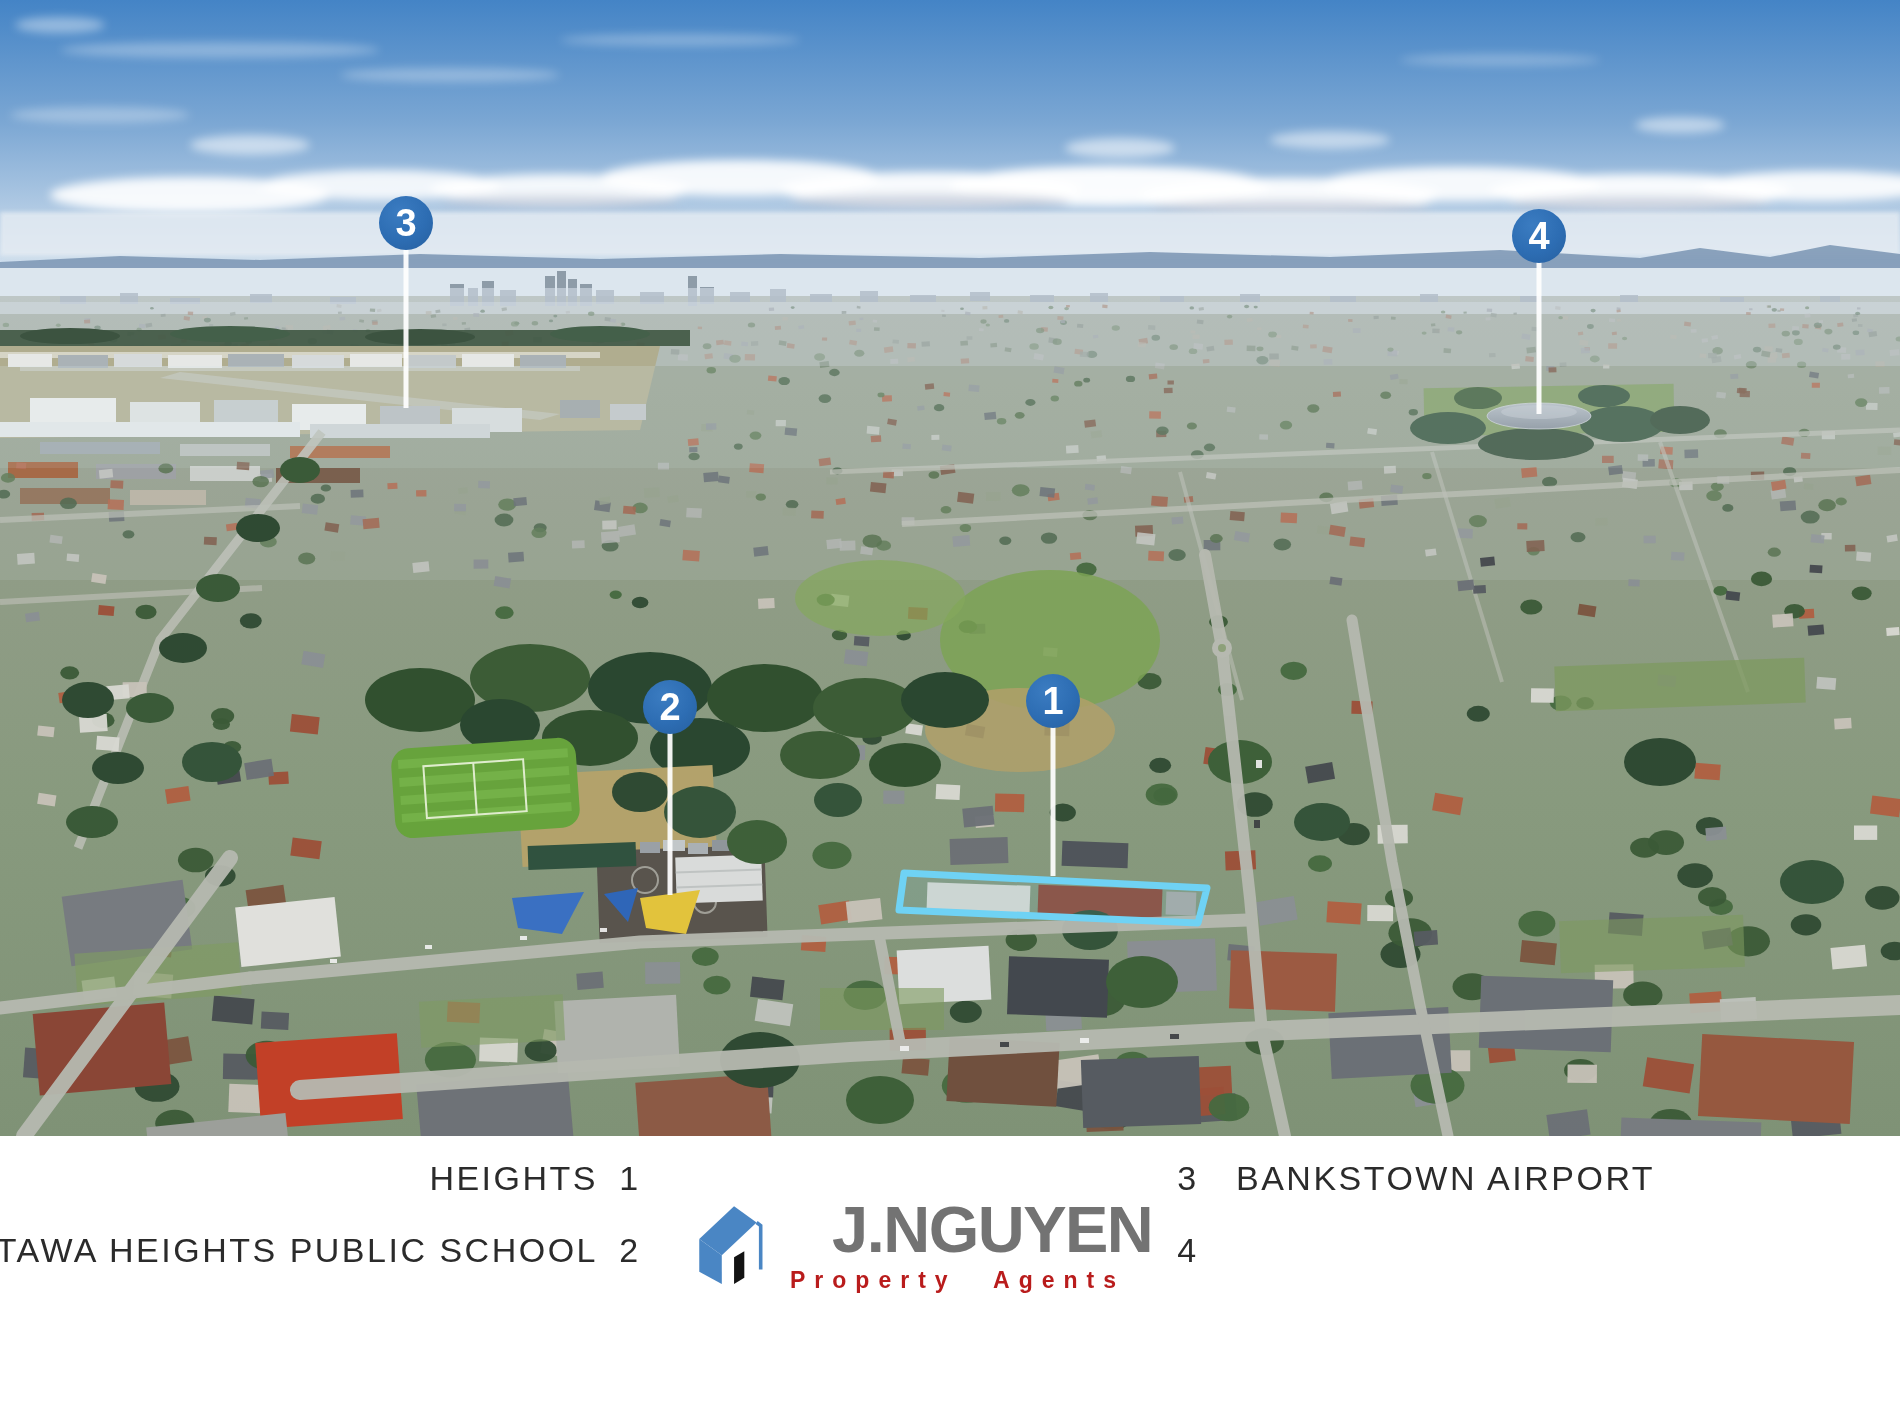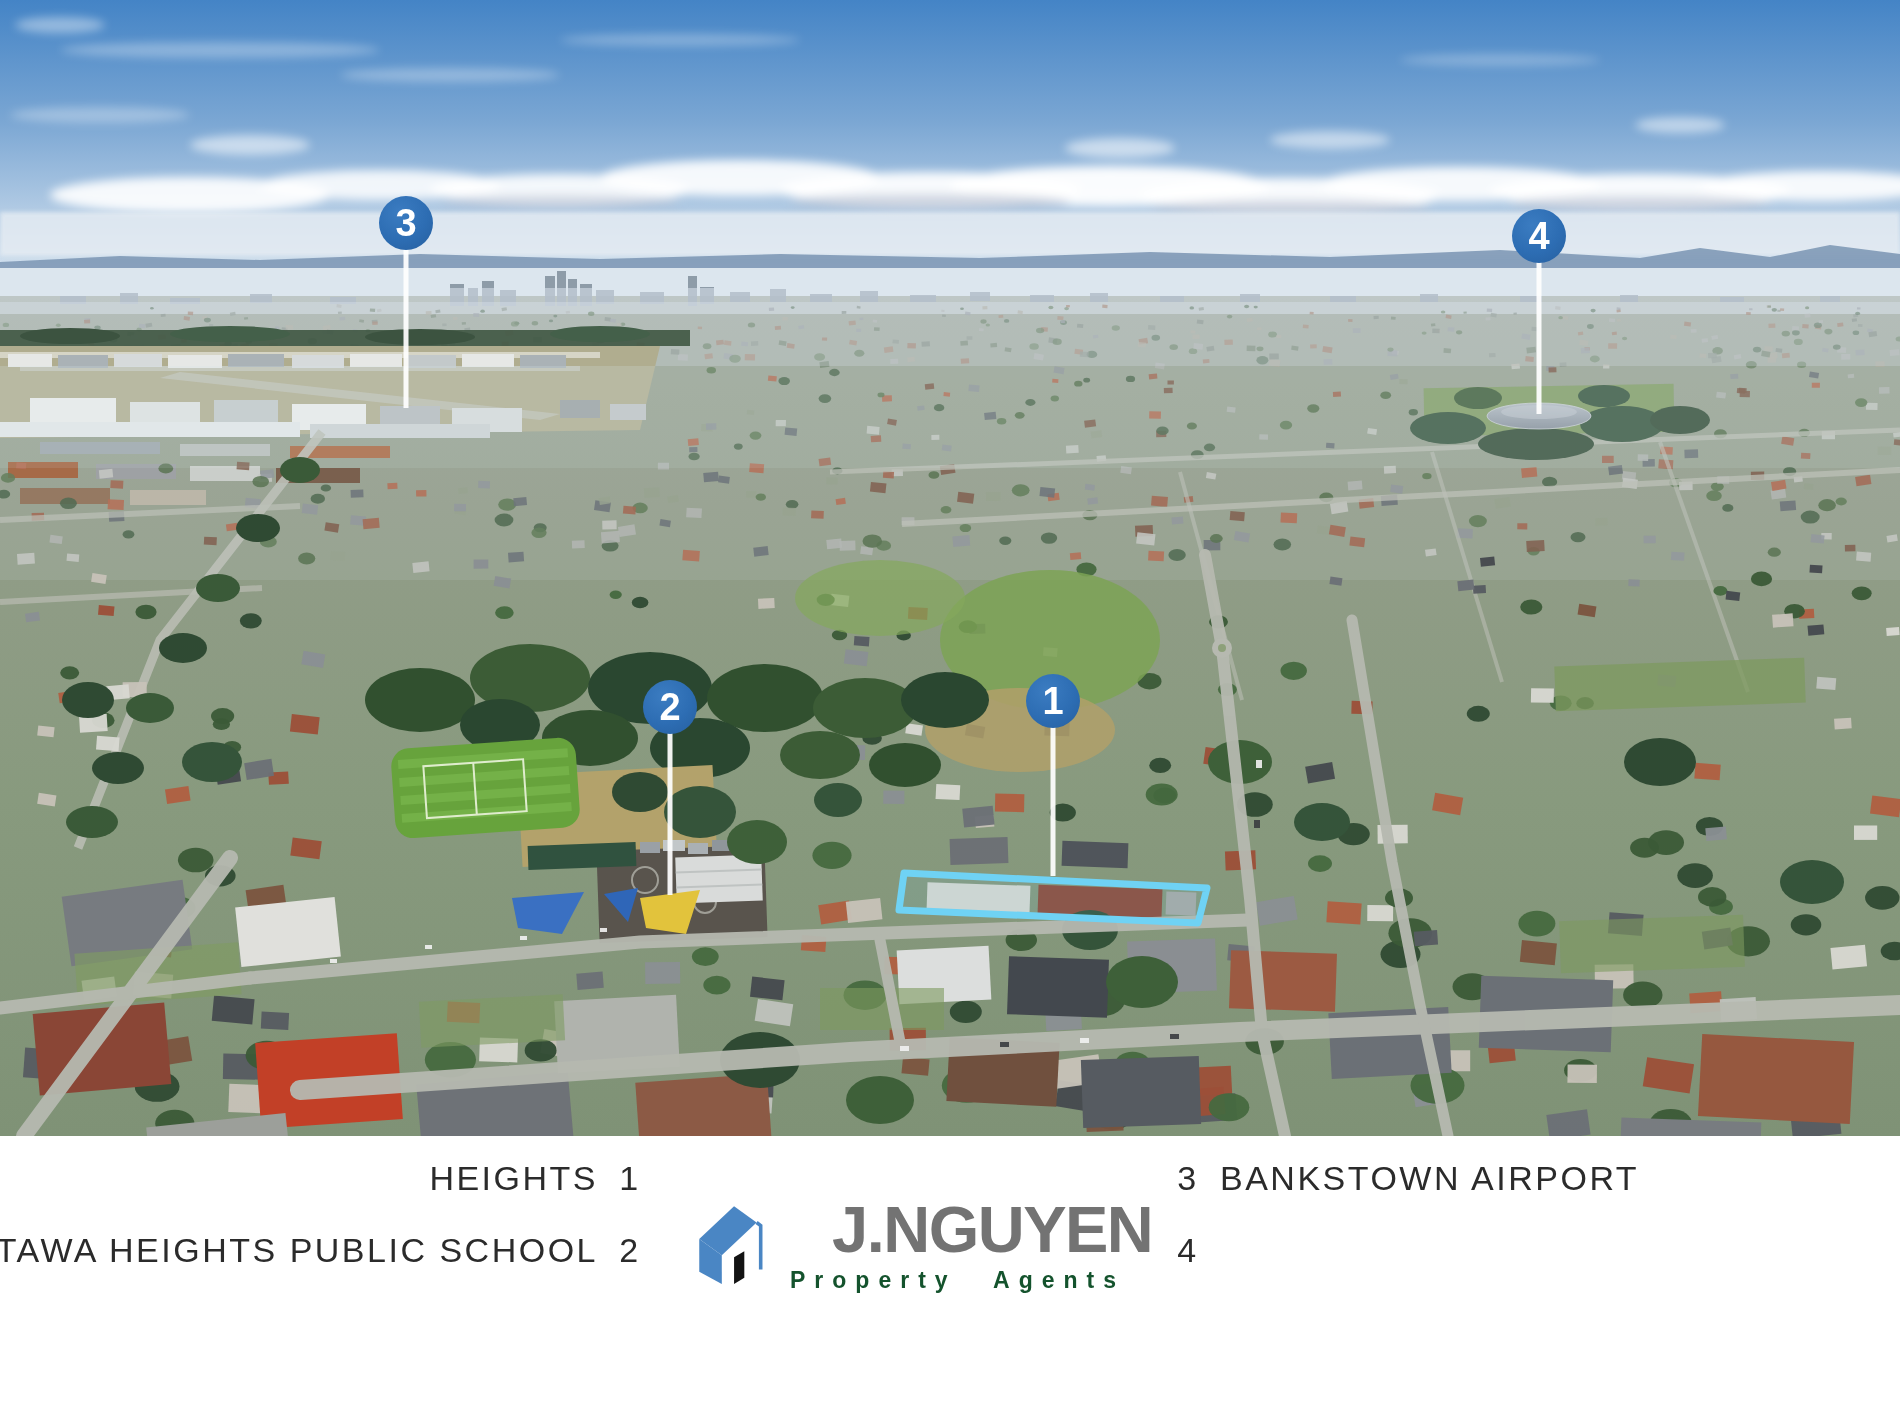--- a/index.html
+++ b/index.html
@@ -17,28 +17,28 @@
   .m3{left:379px;top:196px;}  .m4{left:1512px;top:209px;}
 
   
   .leg-block{position:absolute;color:#2b2b2b;}
   .leg-row{display:flex;align-items:center;height:72px;font-size:34px;font-weight:400;
            letter-spacing:2.5px;white-space:nowrap;}
   .leg-left{left:-14px;top:1142px;width:676px;}
   .leg-left .leg-row{justify-content:flex-end;}
   .leg-right{left:1156px;top:1142px;}
   .leg-num{width:64px;text-align:center;flex:none;}
-  .leg-right .leg-label{margin-left:0;}
+  .leg-right .leg-label{margin-left:16px;}
 
   
   .logo-house{position:absolute;left:693px;top:1200px;width:76px;height:86px;}
   .logo-name{position:absolute;left:832px;top:1197px;font-size:65px;font-weight:800;
              letter-spacing:-1.5px;color:#737373;line-height:1;}
   .logo-tagline{position:absolute;left:790px;top:1269px;font-size:23px;font-weight:700;
-                letter-spacing:9px;word-spacing:22px;color:#14532d;line-height:1;}
+                letter-spacing:9px;word-spacing:22px;color:#b91c1c;line-height:1;}
 </style>
 </head>
 <body>
 
 <div class="stage">
 
   <div class="photo">
     <svg id="scene" viewBox="0 0 1900 1136" width="1900" height="1136">
       <defs>
         <linearGradient id="sky" x1="0" y1="0" x2="0" y2="1">

